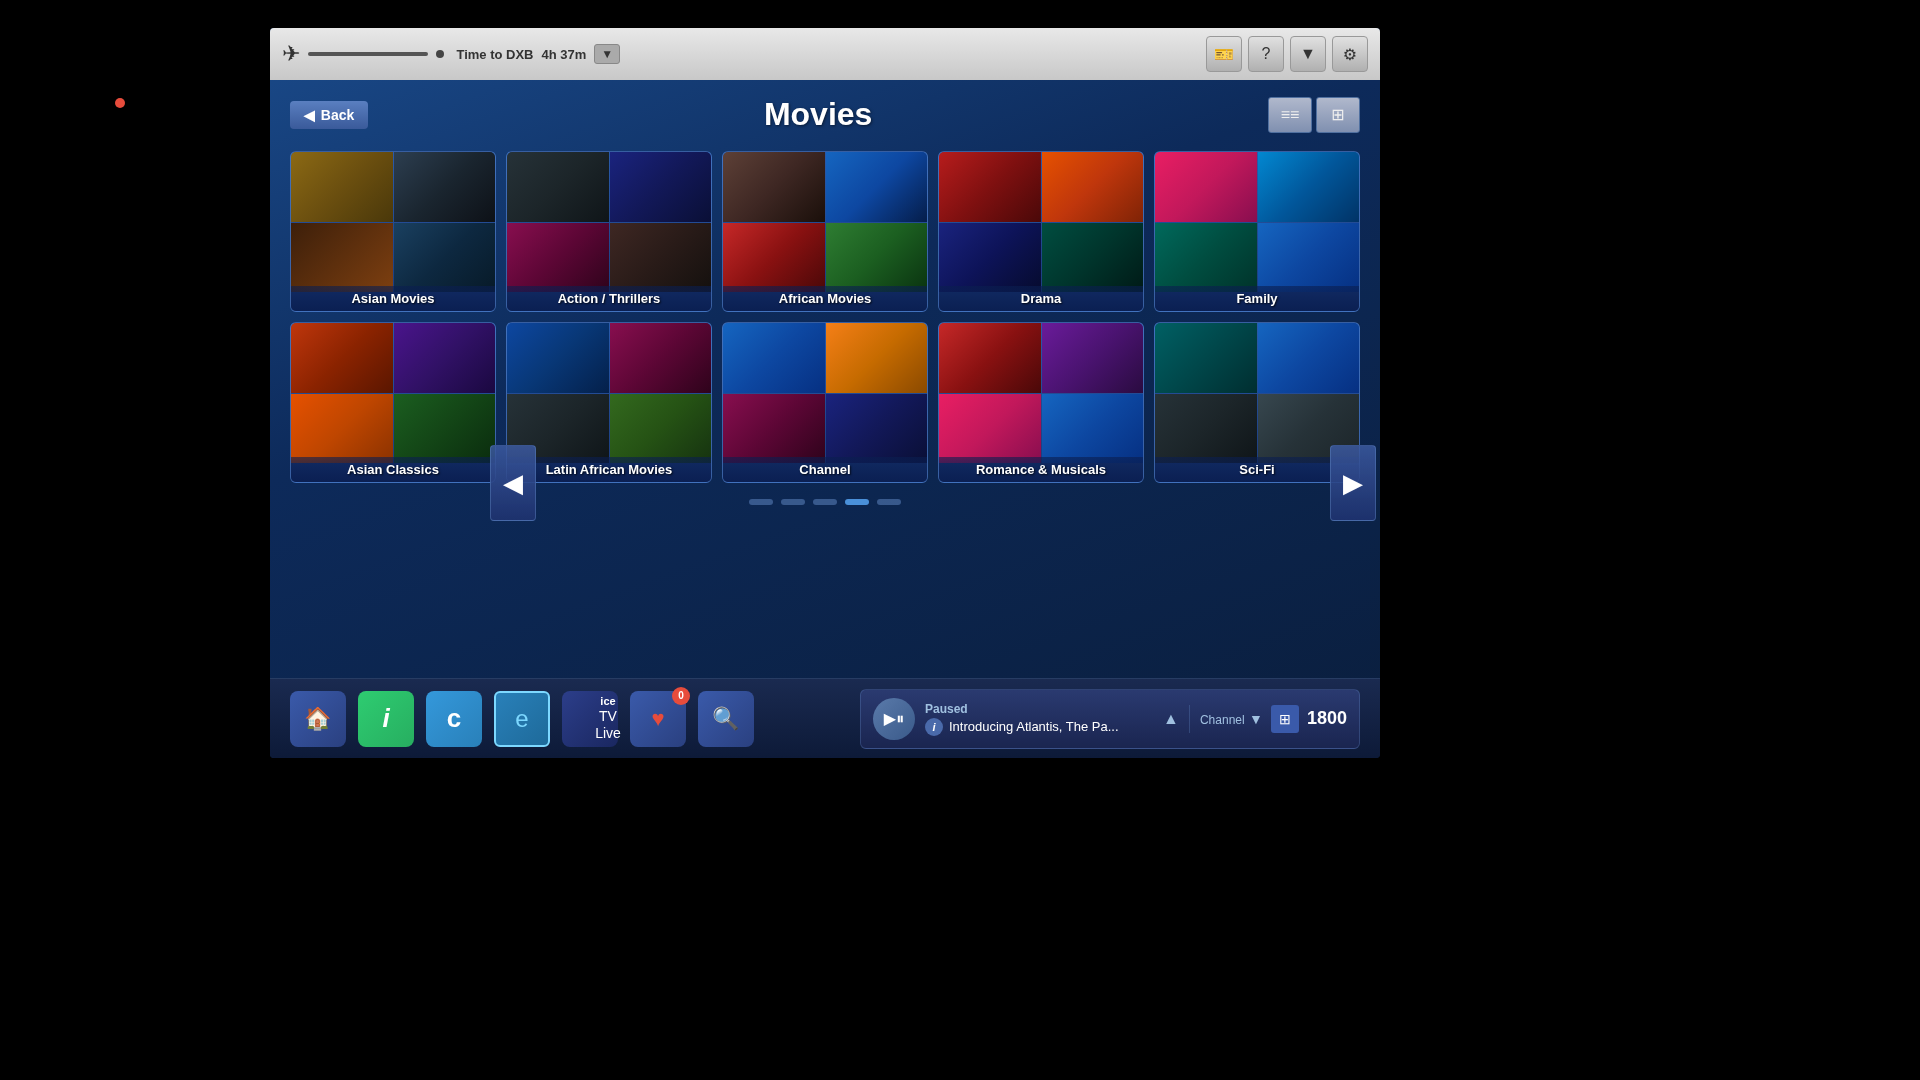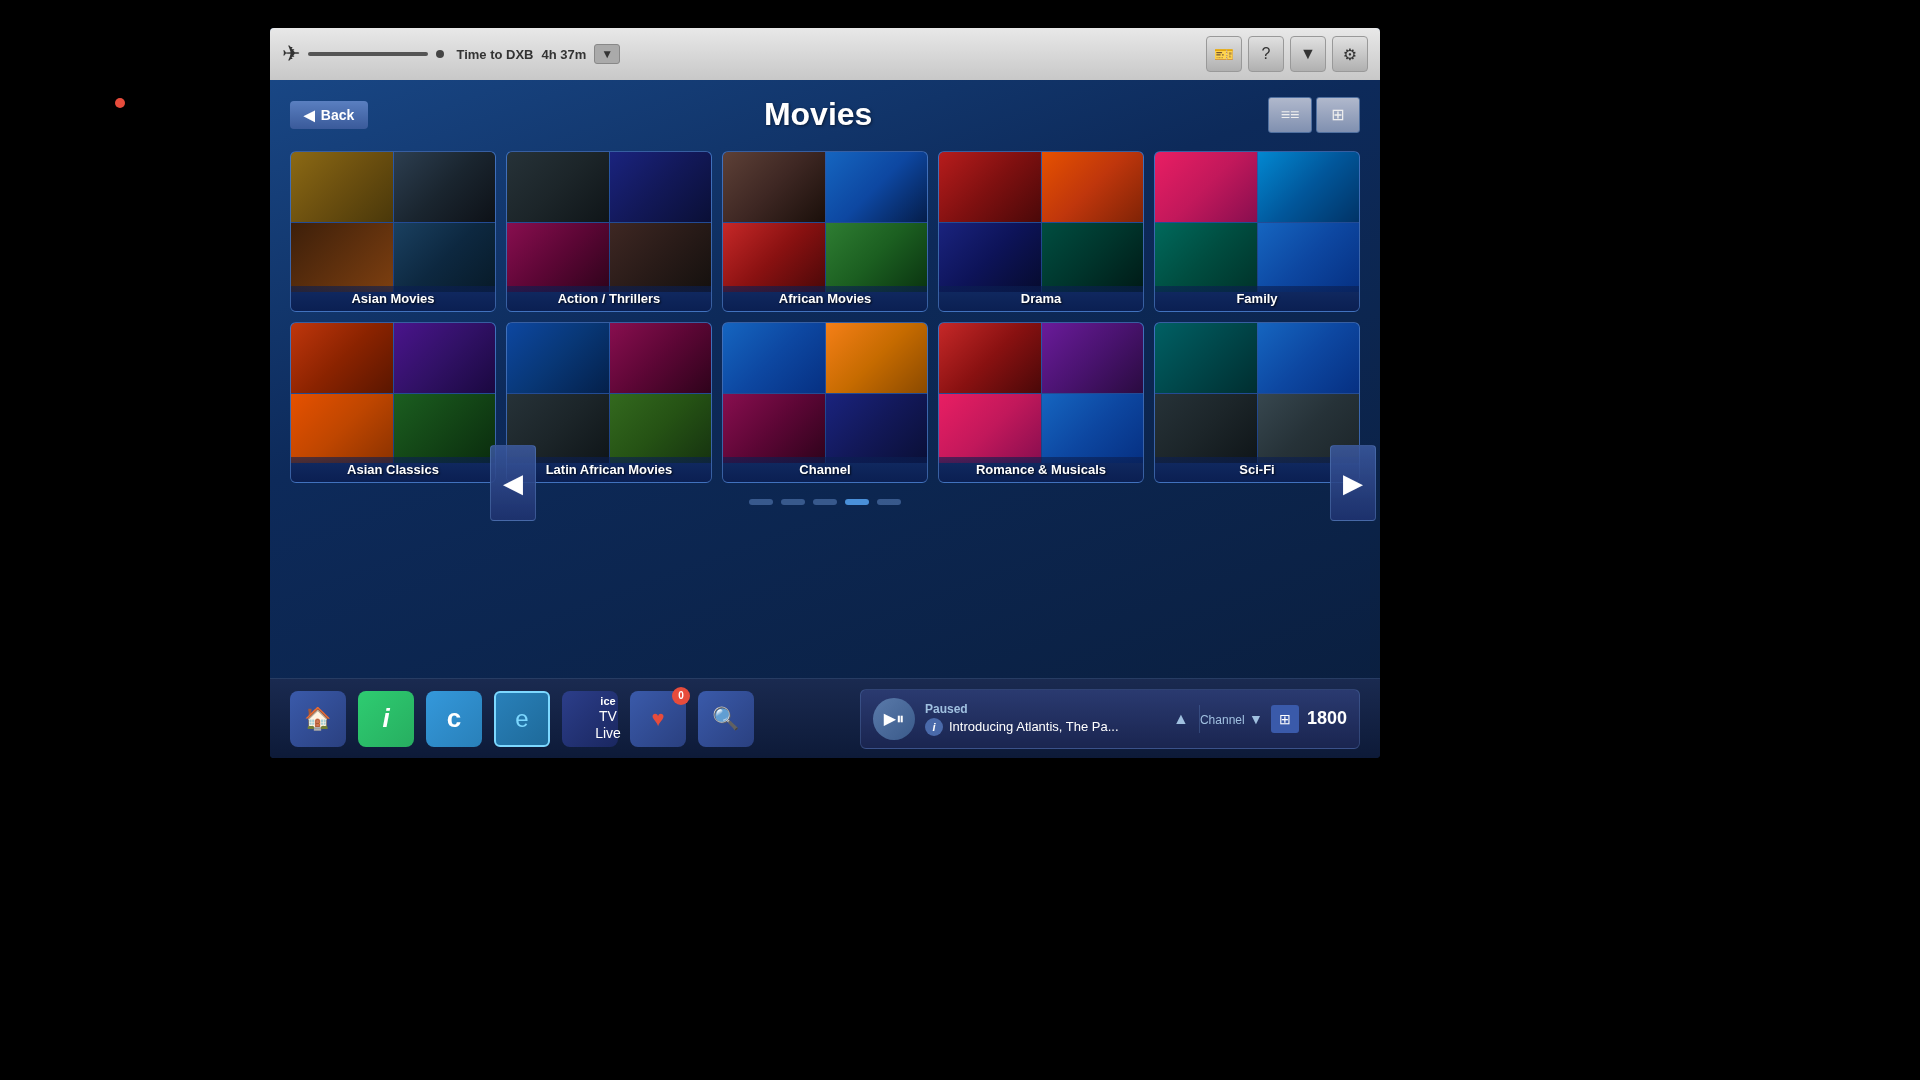--- a/index.html
+++ b/index.html
@@ -384,20 +384,21 @@
       color: #a0c0e0;
       cursor: pointer;
       font-size: 16px;
     }
 
     .channel-section {
       display: flex;
       align-items: center;
       gap: 8px;
       border-left: 1px solid rgba(100,140,200,0.3);
+      padding-left: 10px;
     }
 
     .channel-label {
       font-size: 12px;
       color: #a0c0e0;
     }
 
     .channel-dropdown {
       color: #a0c0e0;
       cursor: pointer;

